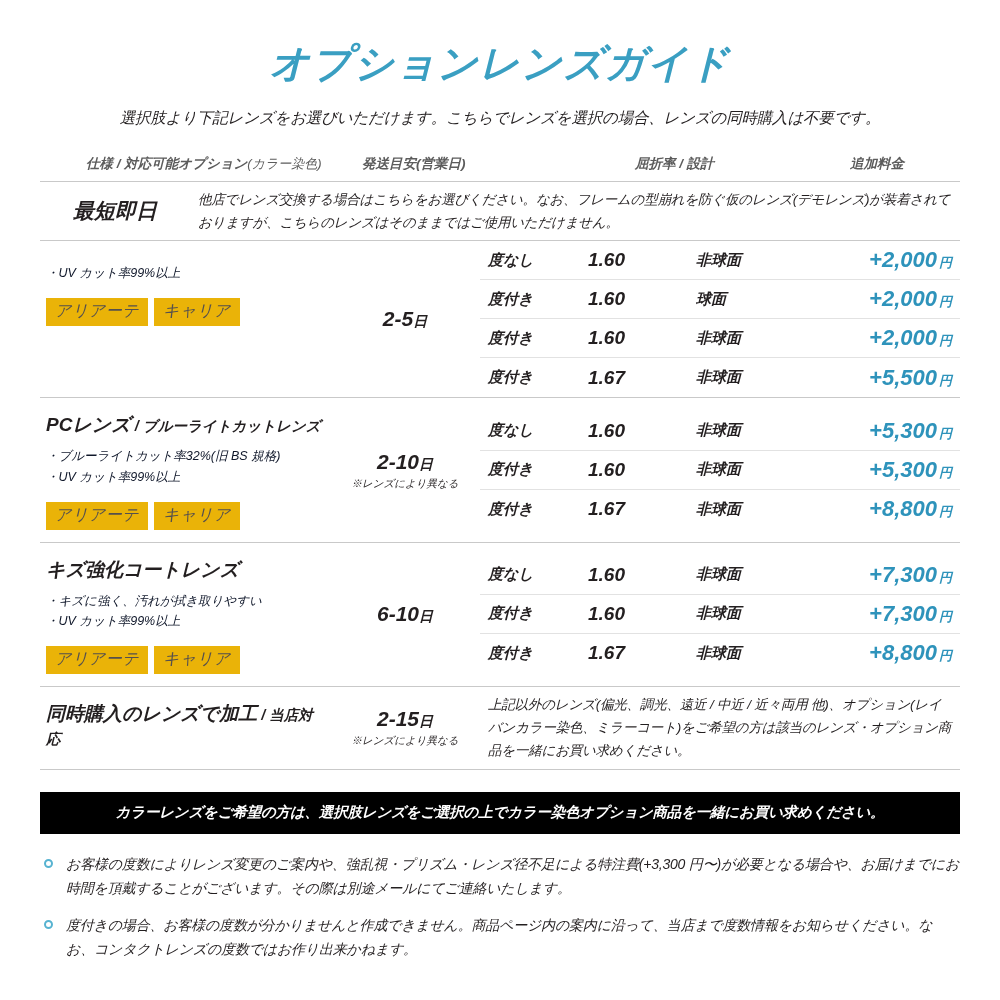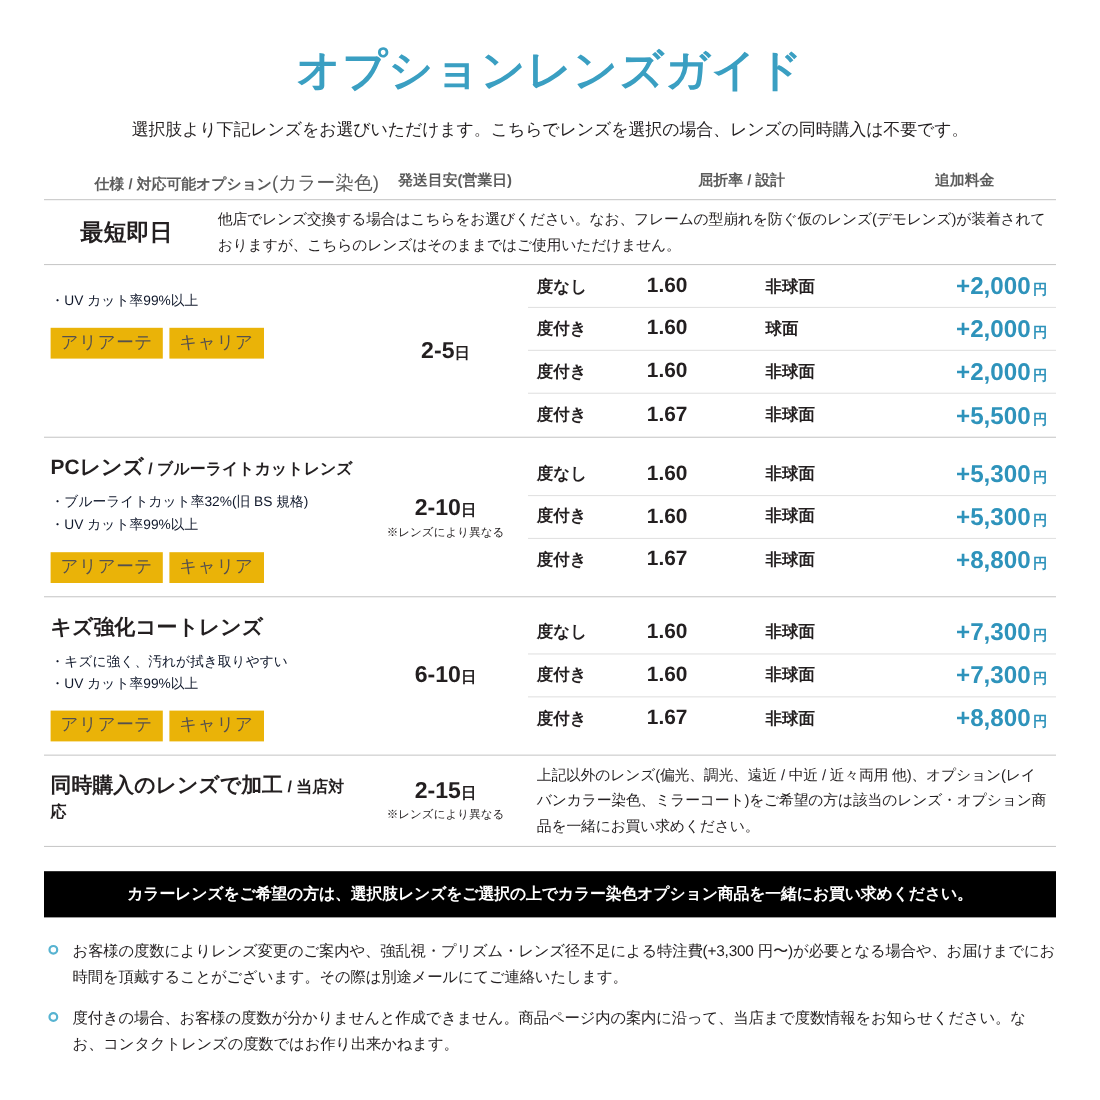--- a/index.html
+++ b/index.html
@@ -7,20 +7,21 @@
     margin: 0; padding: 0;
     width: 1000px; height: 1000px;
     background: #ffffff;
     font-family: "Liberation Sans", sans-serif;
     color: #231f20;
   }
   .page {
     position: relative;
     width: 1000px; height: 1000px;
     overflow: hidden;
+    font-style: italic;
   }
 
   
   .title {
     text-align: center;
     color: #3a9fc2;
     font-size: 40px;
     font-weight: bold;
     letter-spacing: 1px;
     padding-top: 36px;
@@ -40,21 +41,21 @@
     height: 26px;
     font-size: 13.5px;
     color: #5c5c5c;
     font-weight: bold;
   }
   .colheads .ch { position: absolute; white-space: nowrap; }
   .ch-spec  { left: 46px; }
   .ch-ship  { left: 322px; }
   .ch-idx   { left: 595px; }
   .ch-price { left: 810px; }
-  .small-note { font-weight: normal; font-size: 17px; }
+  .small-note { font-weight: normal; font-size: 13px; }
 
   .rule {
     margin: 0 40px;
     border-top: 1px solid #c9c9c9;
   }
 
   
   .sect {
     position: relative;
     margin: 0 40px;

